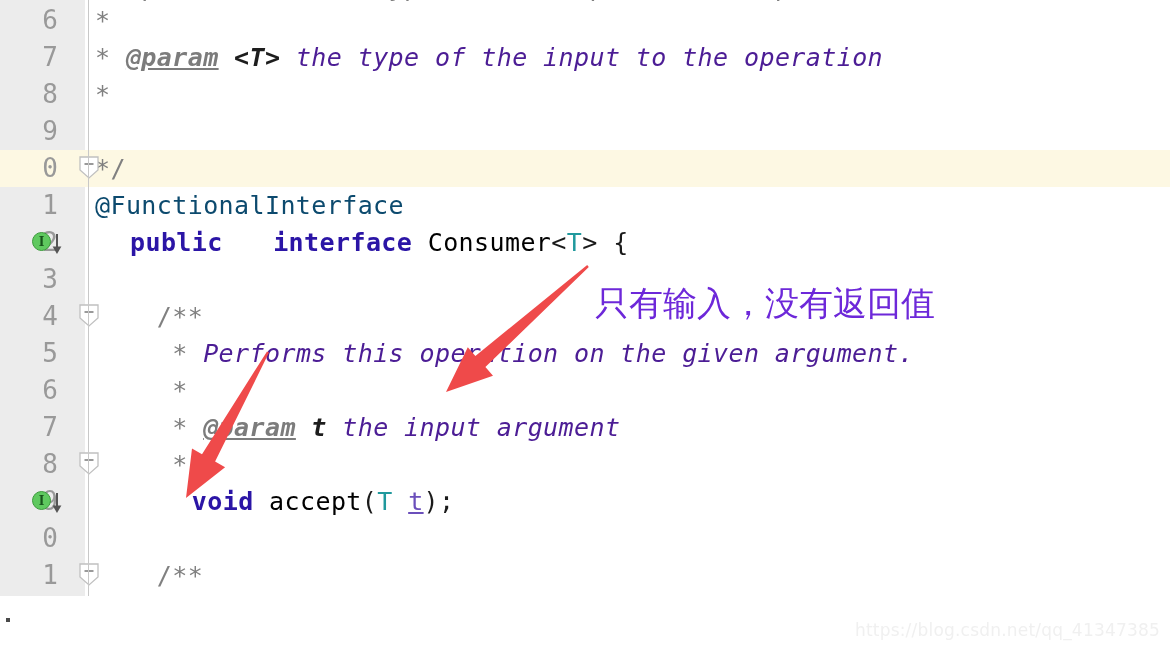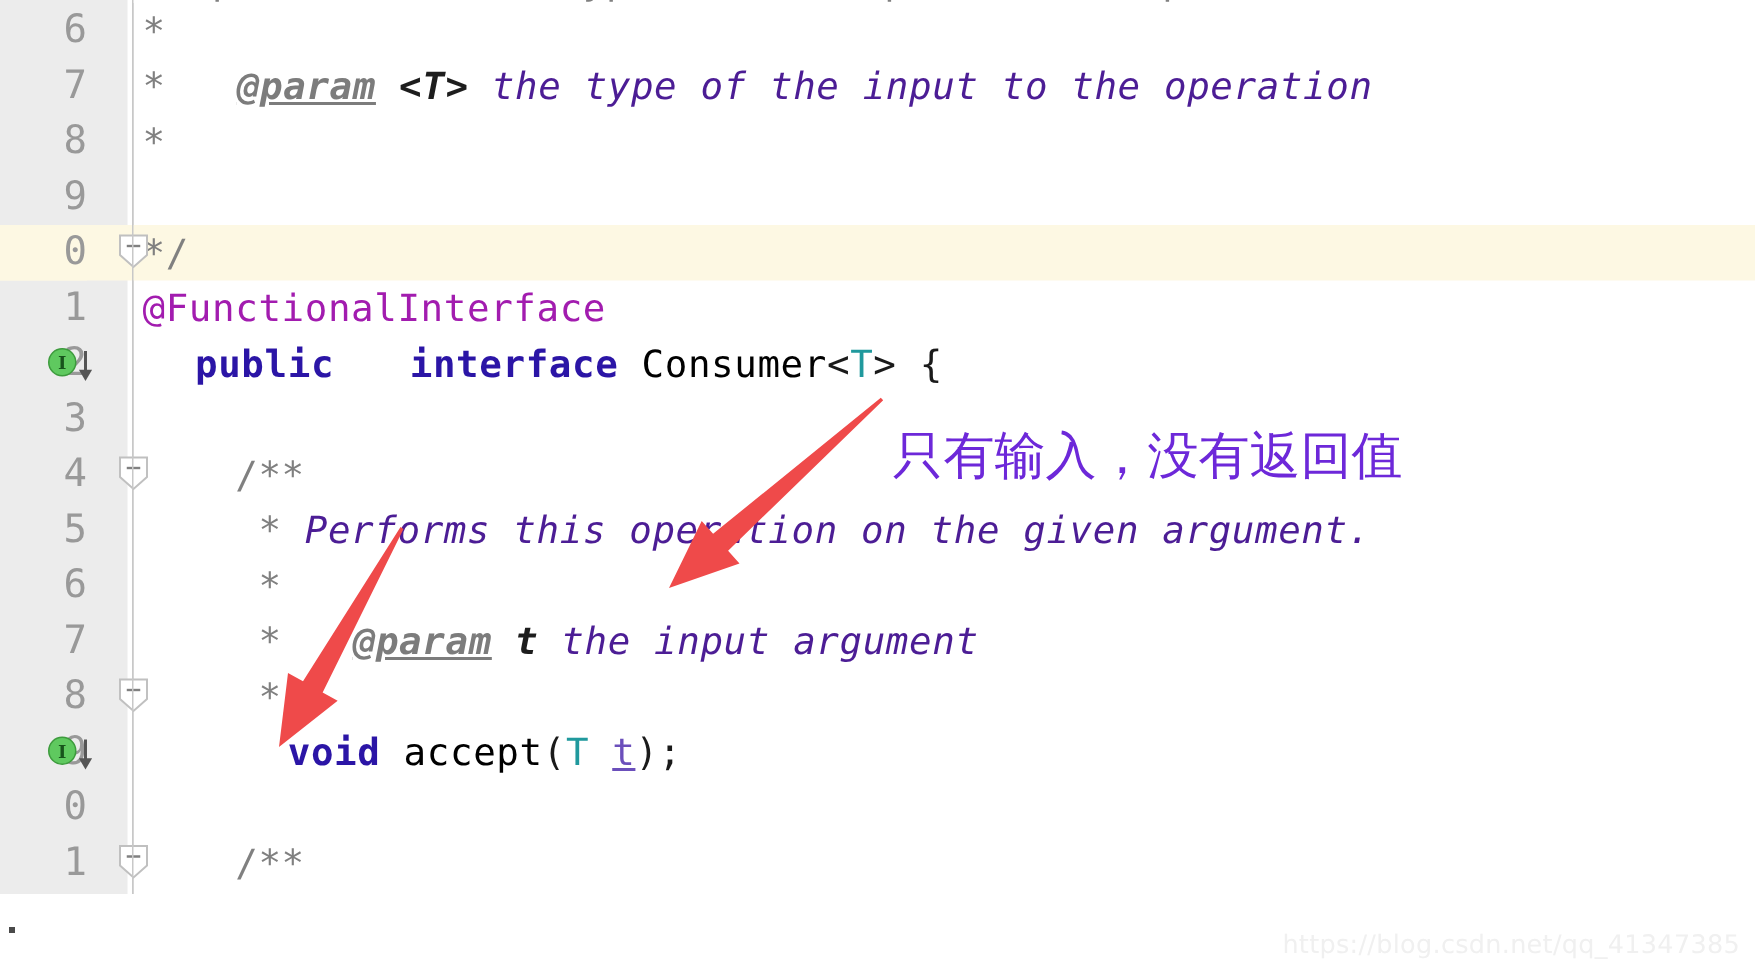--- a/index.html
+++ b/index.html
@@ -78,23 +78,23 @@
     left: 95px;
     top: 0;
     font-size: 25px;
     font-family: "DejaVu Sans Mono", "Liberation Mono", monospace;
     letter-spacing: 0.4px;
   }
 
   
   .cmt      { color: #4c1d95; font-style: italic; }
   .cmt-star { color: #808080; font-style: normal; }
-  .tag      { color: #7c7c7c; font-style: italic; font-weight: bold; text-decoration: underline; margin-left: 32px; }
+  .tag      { color: #7c7c7c; font-style: italic; font-weight: bold; text-decoration: underline; }
   .tagarg   { color: #1d1d1d; font-style: italic; font-weight: bold; }
-  .anno     { color: #a21caf; font-style: normal; }
+  .anno     { color: #0c4a6e; font-style: normal; }
   .kw       { color: #2b15a6; font-weight: bold; margin-left: 35px; }
   .ident    { color: #000000; }
   .typ      { color: #20999d; }
   .param-u  { color: #6b4fbb; text-decoration: underline; }
   .punc     { color: #1a1a1a; }
 
   
   .impl-icon {
     position: absolute;
     left: 32px;

